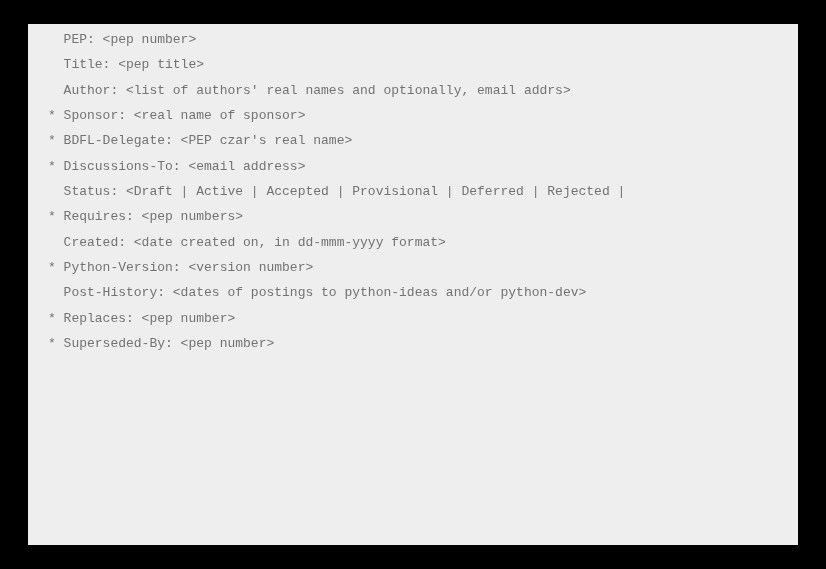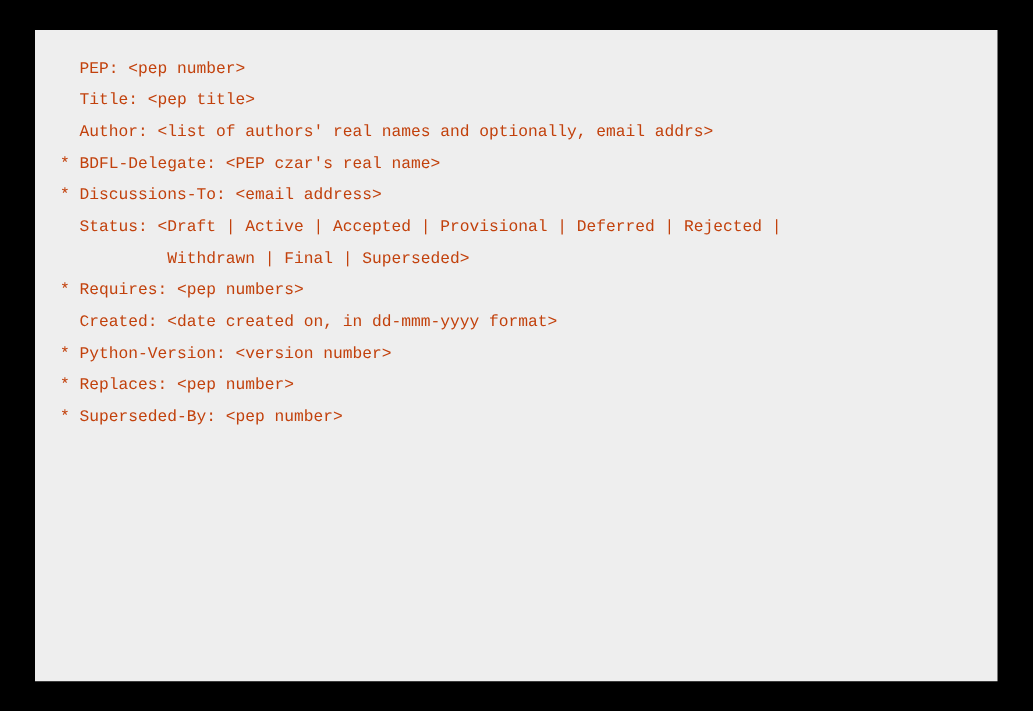--- a/index.html
+++ b/index.html
@@ -11,40 +11,41 @@
       background: #000;
       width: 826px;
       height: 569px;
       padding: 24px 28px;
       font-family: "Consolas", "Monaco", "Courier New", monospace;
     }
     .code-block {
       background: #eeeeee;
       width: 100%;
       height: 100%;
-      padding: 18px 20px;
+      padding: 3px 20px;
       font-size: 13px;
       line-height: 1.95;
-      color: #c2410c;
+      color: #737373;
       overflow: hidden;
     }
     .line {
       white-space: pre;
       display: block;
     }
   </style>
 </head>
 <body>
 
 <div class="code-block">
   <span class="line">  PEP: &lt;pep number&gt;</span>
   <span class="line">  Title: &lt;pep title&gt;</span>
   <span class="line">  Author: &lt;list of authors' real names and optionally, email addrs&gt;</span>
+  <span class="line">* Sponsor: &lt;real name of sponsor&gt;</span>
   <span class="line">* BDFL-Delegate: &lt;PEP czar's real name&gt;</span>
   <span class="line">* Discussions-To: &lt;email address&gt;</span>
   <span class="line">  Status: &lt;Draft | Active | Accepted | Provisional | Deferred | Rejected |</span>
-  <span class="line">           Withdrawn | Final | Superseded&gt;</span>
   <span class="line">* Requires: &lt;pep numbers&gt;</span>
   <span class="line">  Created: &lt;date created on, in dd-mmm-yyyy format&gt;</span>
   <span class="line">* Python-Version: &lt;version number&gt;</span>
+  <span class="line">  Post-History: &lt;dates of postings to python-ideas and/or python-dev&gt;</span>
   <span class="line">* Replaces: &lt;pep number&gt;</span>
   <span class="line">* Superseded-By: &lt;pep number&gt;</span>
 </div>
 
 </body></html>

